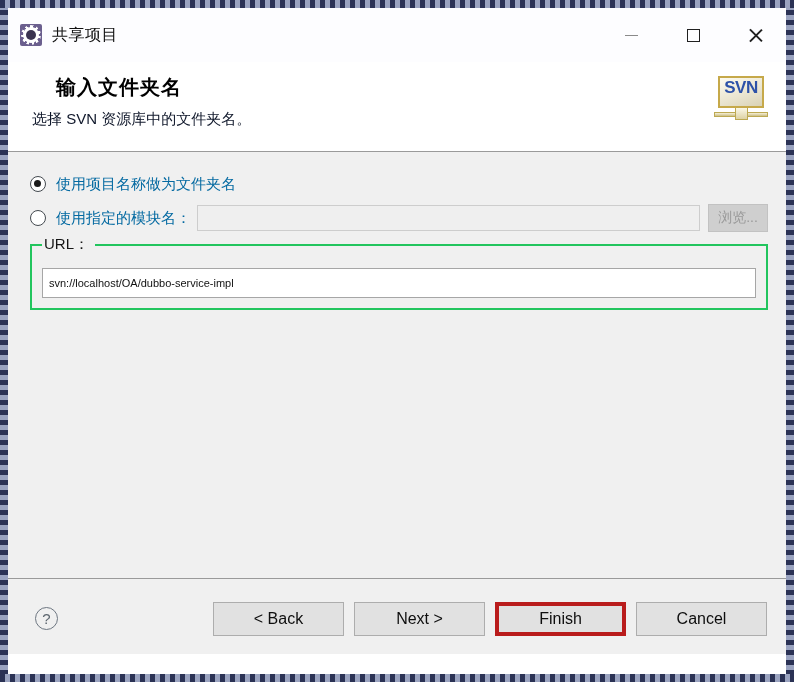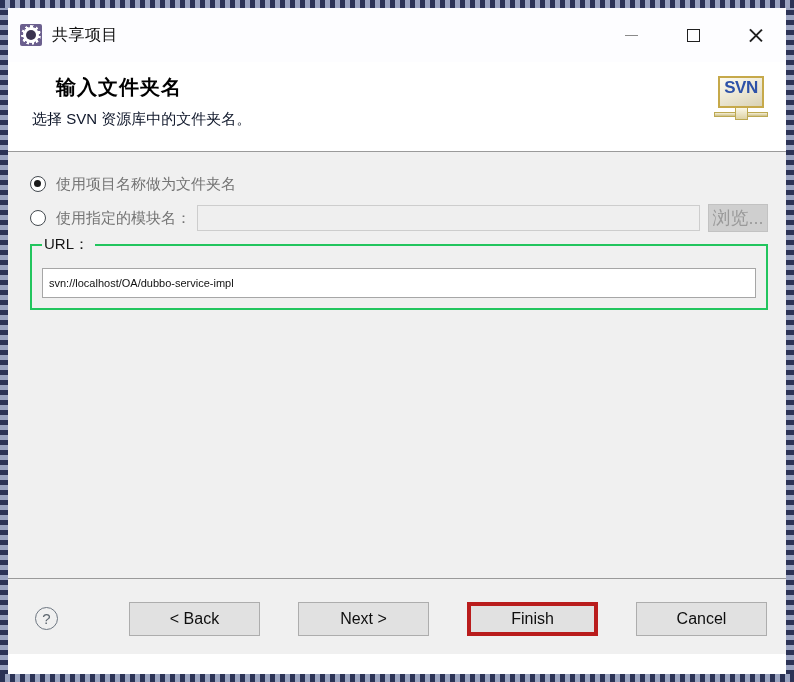--- a/index.html
+++ b/index.html
@@ -229,21 +229,21 @@
   .radio.checked::after {
     content: "";
     position: absolute;
     left: 3.2px; top: 3.2px;
     width: 7.2px; height: 7.2px;
     border-radius: 50%;
     background: #1b1b1b;
   }
   .opt-label {
     font-size: 15px;
-    color: #737373;
+    color: #0369a1;
     white-space: nowrap;
     text-align: center;
   }
 
   .module-input {
     flex: 1 1 auto;
     height: 26px;
     margin-left: 6px;
     margin-right: 8px;
     background: #efefef;
@@ -256,21 +256,21 @@
     min-width: 0;
   }
   .browse-btn {
     flex: none;
     width: 60px;
     height: 28px;
     background: #cfcfcf;
     border: 1px solid #c2c2c2;
     box-sizing: border-box;
     color: #9a9a9a;
-    font-size: 18px;
+    font-size: 14px;
     display: flex;
     align-items: center;
     justify-content: center;
     cursor: default;
   }
 
   
   .group {
     position: absolute;
     left: 22px;
@@ -344,21 +344,20 @@
     height: 34px;
     background: #e1e1e1;
     border: 1px solid #adadad;
     box-sizing: border-box;
     font-size: 16px;
     color: #0e0e0e;
     display: flex;
     align-items: center;
     justify-content: center;
     cursor: default;
-    margin-left: 28px;
   }
   .btn.focus {
     border: 4px solid #b91c1c;
   }
 </style>
 </head>
 <body>
 
 <div id="screen">
   <div id="dialog">

